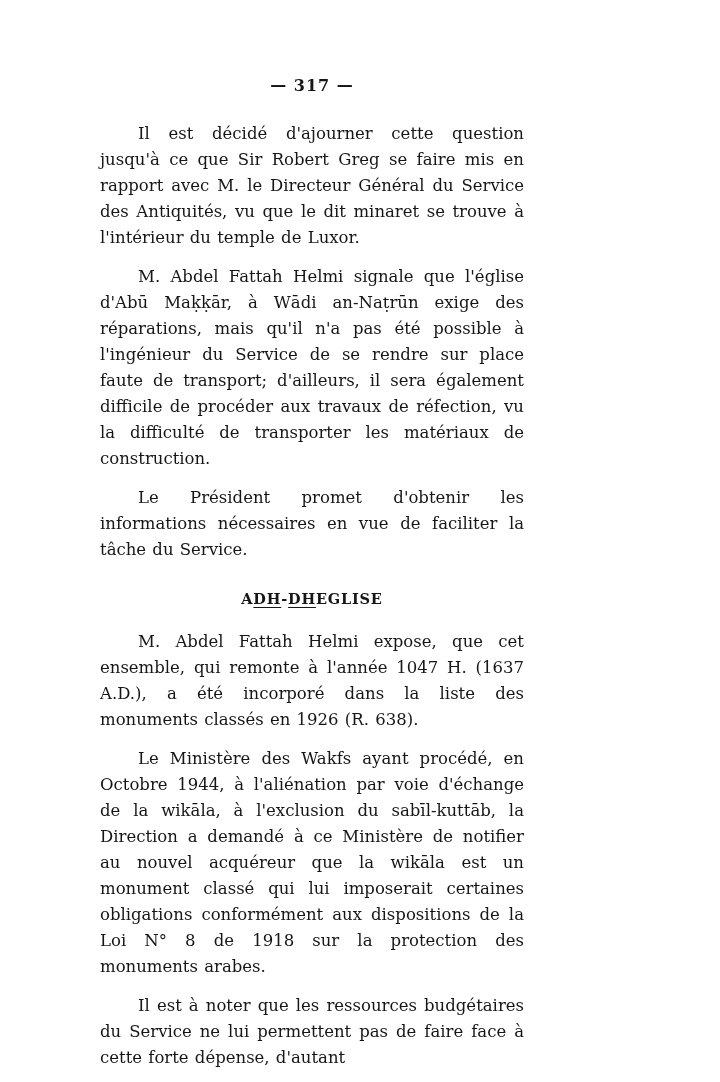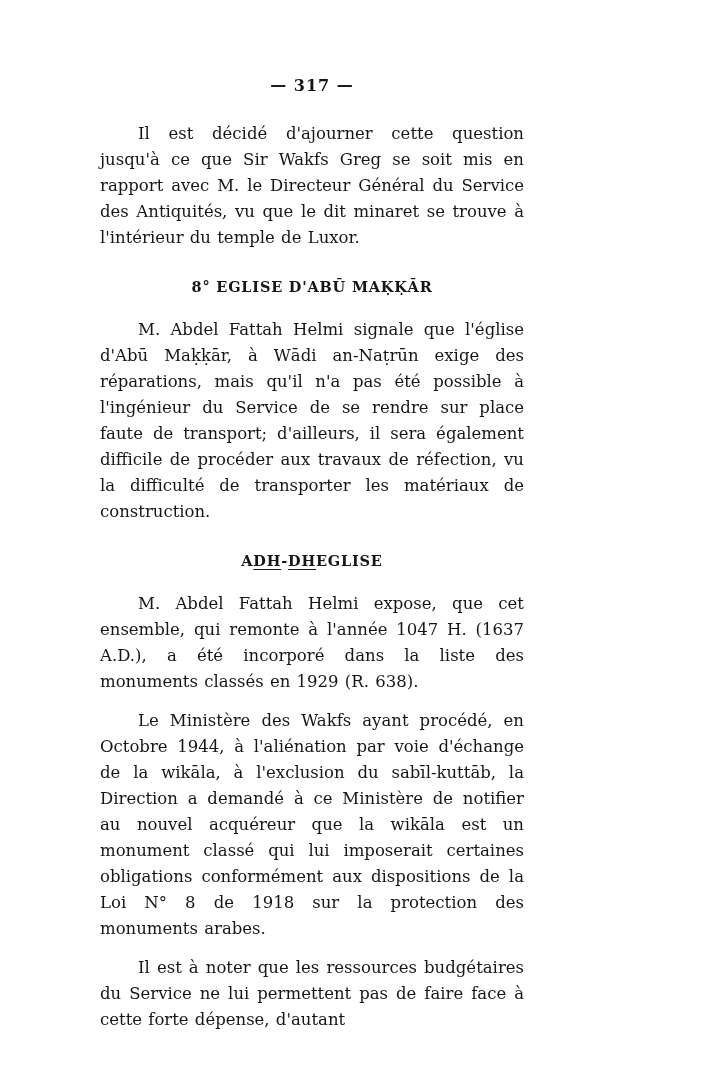--- a/index.html
+++ b/index.html
@@ -58,33 +58,33 @@
     text-underline-offset: 3px;
   }
 </style>
 </head>
 <body>
 
 <div class="page">
 
   <div class="page-number">— 317 —</div>
 
-  <p class="body-par">Il est décidé d'ajourner cette question jusqu'à ce que Sir Wakfs Greg se soit mis en rapport avec M. le Directeur Général du Service des Antiquités, vu que le dit minaret se trouve à l'intérieur du temple de Luxor.</p>
+  <p class="body-par">Il est décidé d'ajourner cette question jusqu'à ce que Sir Robert Greg se faire mis en rapport avec M. le Directeur Général du Service des Antiquités, vu que le dit minaret se trouve à l'intérieur du temple de Luxor.</p>
 
-  <h2 class="section-heading">8° EGLISE D'ABŪ MAḲḲĀR</h2>
 
   <p class="body-par">M. Abdel Fattah Helmi signale que l'église d'Abū Maḳḳār, à Wādi an-Naṭrūn exige des réparations, mais qu'il n'a pas été possible à l'ingénieur du Service de se rendre sur place faute de transport; d'ailleurs, il sera également difficile de procéder aux travaux de réfection, vu la difficulté de transporter les matériaux de construction.</p>
 
+  <p class="body-par">Le Président promet d'obtenir les informations nécessaires en vue de faciliter la tâche du Service.</p>
 
   <h2 class="section-heading">
     <span class="heading-line2">
       <span>A</span><span class="u-digraph">DH</span><span>-</span><span class="u-digraph">DH</span><span>EGLISE</span>
     </span>
   </h2>
 
-  <p class="body-par">M. Abdel Fattah Helmi expose, que cet ensemble, qui remonte à l'année 1047 H. (1637 A.D.), a été incorporé dans la liste des monuments classés en 1929 (R. 638).</p>
+  <p class="body-par">M. Abdel Fattah Helmi expose, que cet ensemble, qui remonte à l'année 1047 H. (1637 A.D.), a été incorporé dans la liste des monuments classés en 1926 (R. 638).</p>
 
   <p class="body-par">Le Ministère des Wakfs ayant procédé, en Octobre 1944, à l'aliénation par voie d'échange de la wikāla, à l'exclusion du sabīl-kuttāb, la Direction a demandé à ce Ministère de notifier au nouvel acquéreur que la wikāla est un monument classé qui lui imposerait certaines obligations conformément aux dispositions de la Loi N° 8 de 1918 sur la protection des monuments arabes.</p>
 
 
   <p class="body-par">Il est à noter que les ressources budgétaires du Service ne lui permettent pas de faire face à cette forte dépense, d'autant</p>
 
 </div>
 
 </body></html>

